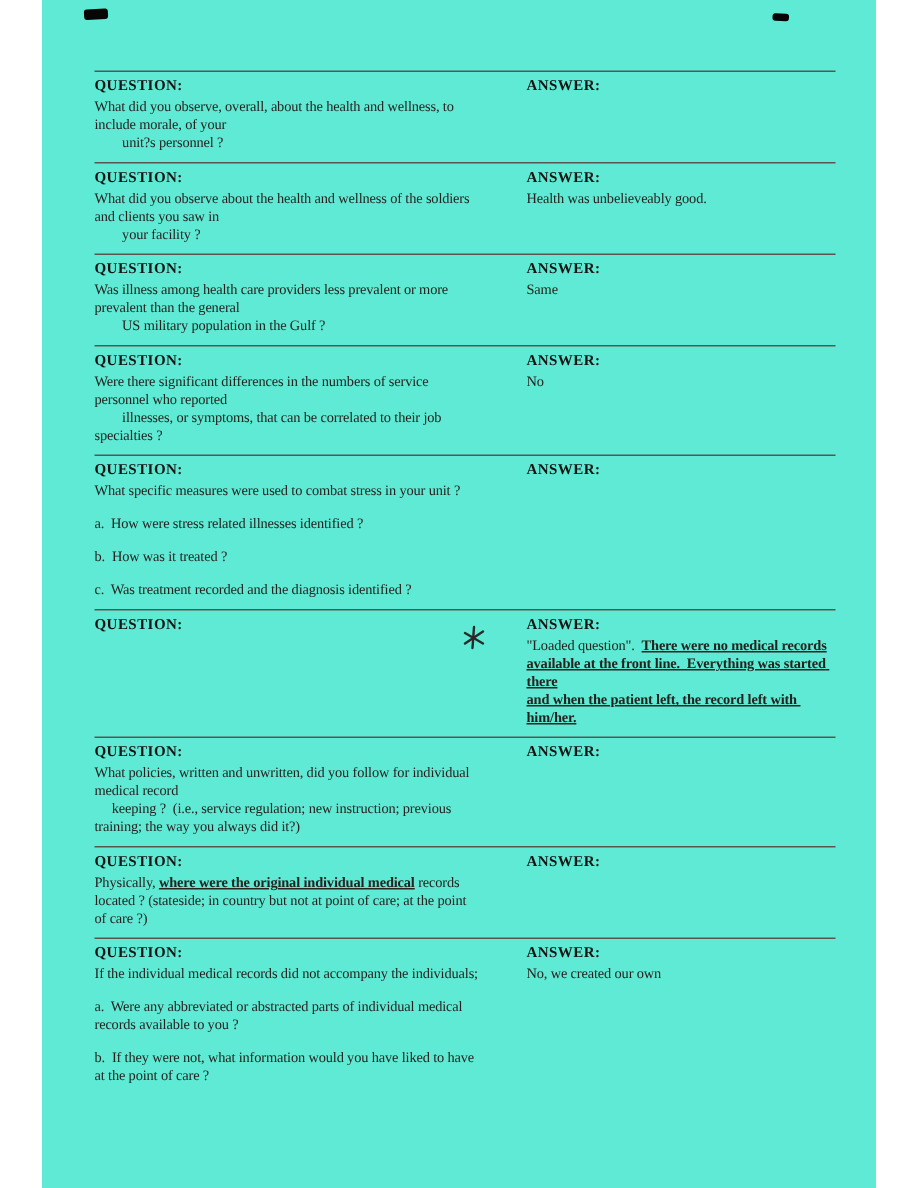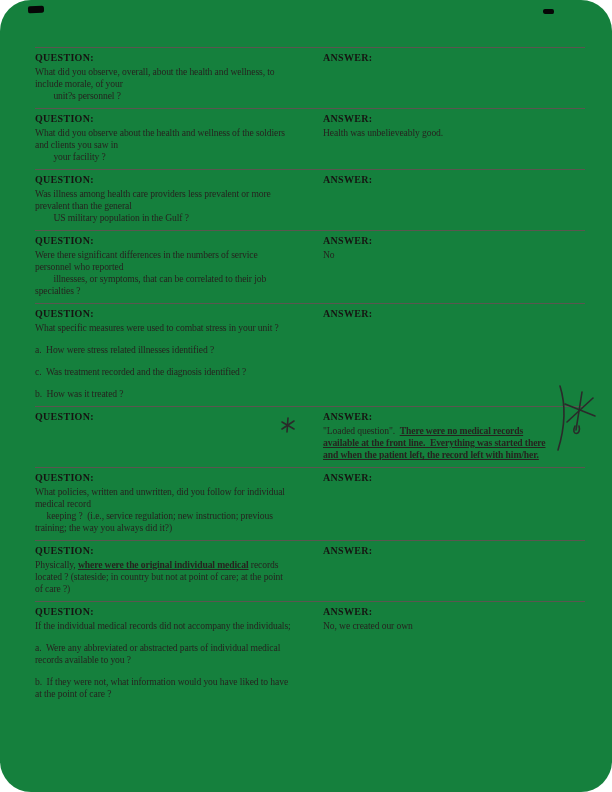--- a/index.html
+++ b/index.html
@@ -1,25 +1,24 @@
 <!DOCTYPE html>
 <html><head>
 <meta charset="utf-8">
 <style>
   * { margin:0; padding:0; box-sizing:border-box; }
   html,body { background:#ffffff; }
   .page {
     position:relative;
-    width:612px; height:792px;
+    width:556px; height:792px;
     margin:0 auto;
-    background:#15803d;
+    background:#5eead4;
     font-family:"Liberation Serif","DejaVu Serif",serif;
     color:#1e1c19;
     overflow:hidden;
-    border-radius:31px;
   }
   .content {
     position:absolute;
     top:47px; left:35px; right:27px;
   }
   .section {
     display:grid;
     grid-template-columns:286px 1fr;
     border-top:1px solid #5a564f;
     padding:3px 0 6px 0;
@@ -96,20 +95,21 @@
 
     <div class="section">
       <div class="qcol">
         <div class="hdr">QUESTION:</div>
         <div class="txt">Was illness among health care providers less prevalent or more
 prevalent than the general
         US military population in the Gulf ?</div>
       </div>
       <div class="acol">
         <div class="hdr">ANSWER:</div>
+        <div class="txt">Same</div>
       </div>
     </div>
 
     <div class="section">
       <div class="qcol">
         <div class="hdr">QUESTION:</div>
         <div class="txt">Were there significant differences in the numbers of service
 personnel who reported
         illnesses, or symptoms, that can be correlated to their job
 specialties ?</div>
@@ -118,22 +118,22 @@
         <div class="hdr">ANSWER:</div>
         <div class="txt">No</div>
       </div>
     </div>
 
     <div class="section">
       <div class="qcol">
         <div class="hdr">QUESTION:</div>
         <div class="txt">What specific measures were used to combat stress in your unit ?</div>
         <div class="txt sub">a.  How were stress related illnesses identified ?</div>
+        <div class="txt sub">b.  How was it treated ?</div>
         <div class="txt sub">c.  Was treatment recorded and the diagnosis identified ?</div>
-        <div class="txt sub">b.  How was it treated ?</div>
       </div>
       <div class="acol">
         <div class="hdr">ANSWER:</div>
       </div>
     </div>
 
     <div class="section">
       <div class="qcol">
         <div class="hdr">QUESTION:</div>
       </div>

